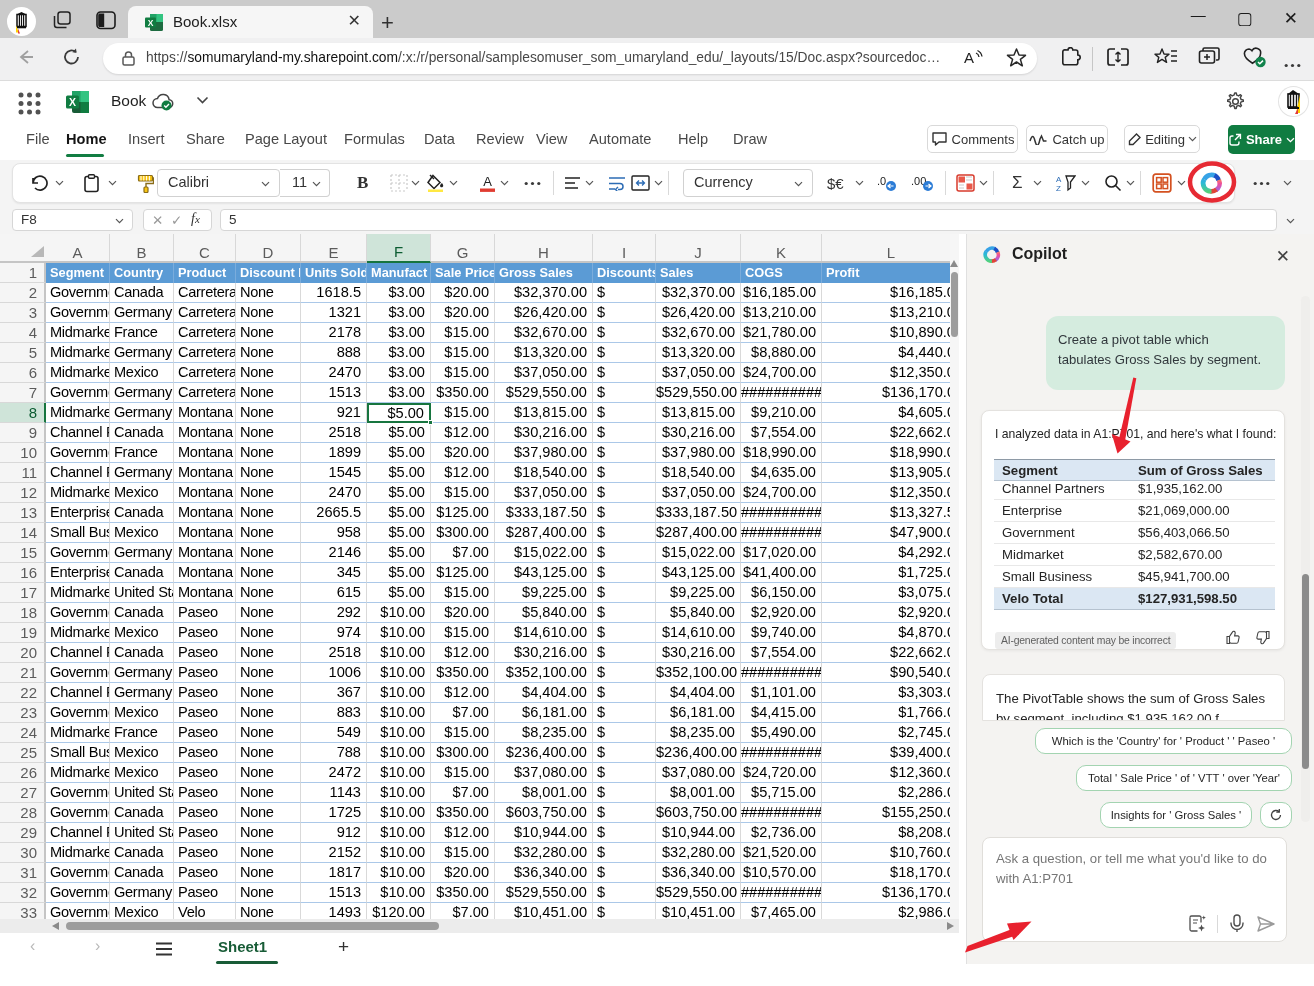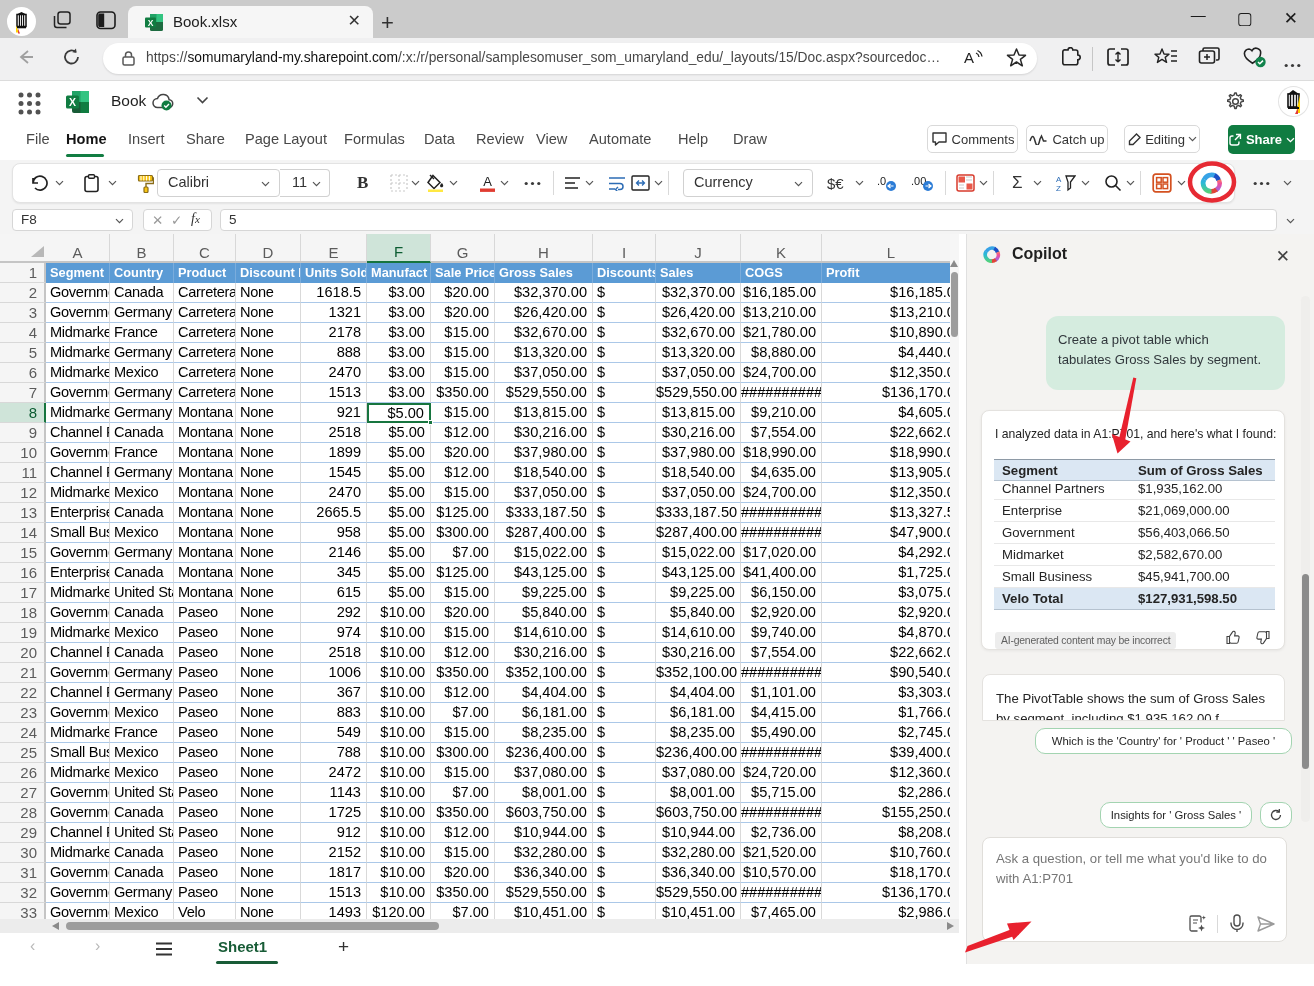--- a/index.html
+++ b/index.html
@@ -1069,20 +1069,21 @@
         </svg>
         <svg width="15" height="15" viewBox="0 0 15 15" style="transform:rotate(180deg)">
           <path d="M1 6.5 h2.5 v7 H1 Z M3.5 12.5 l1.5 .8 h5.5 a1.6 1.6 0 0 0 1.6-1.3 l1-4.5 a1.3 1.3 0 0 0 -1.3-1.6 H8.6 l.6-2.8 a1.5 1.5 0 0 0 -2.8-1 L3.5 6.5 Z" fill="none" stroke="#424242" stroke-width="1.1"></path>
         </svg>
       </div>
 </div>
 <div class="card2">
       <div class="t">The PivotTable shows the sum of Gross Sales by segment, including $1,935,162.00 f</div>
     </div>
 <div class="pill" style="left:68px;top:494px;width:257px">Which is the 'Country' for ' Product ' ' Paseo '</div>
+<div class="pill" style="left:109px;top:531px;width:216px">Total ' Sale Price ' of ' VTT ' over 'Year'</div>
 <div class="pill" style="left:133px;top:568px;width:152px">Insights for ' Gross Sales '</div>
 <div class="pill" style="left:293px;top:568px;width:32px"><svg width="14" height="14" viewBox="0 0 14 14" style="margin-top:5px">
         <path d="M11.5 7 a4.5 4.5 0 1 1 -1.4-3.3" fill="none" stroke="#404040" stroke-width="1.3"></path>
         <path d="M10.3 1 v3 h-3" fill="none" stroke="#404040" stroke-width="1.3"></path>
       </svg></div>
 <div class="inputbox">
       <div class="ph">Ask a question, or tell me what you'd like to do<br>with A1:P701</div>
     <div class="icons">
     <svg width="19" height="19" viewBox="0 0 19 19">
           <path d="M3 3.5 a1.5 1.5 0 0 1 1.5 -1.5 h8 a1.5 1.5 0 0 1 1.5 1.5 v5" fill="none" stroke="#4f4f4f" stroke-width="1.3"></path>

